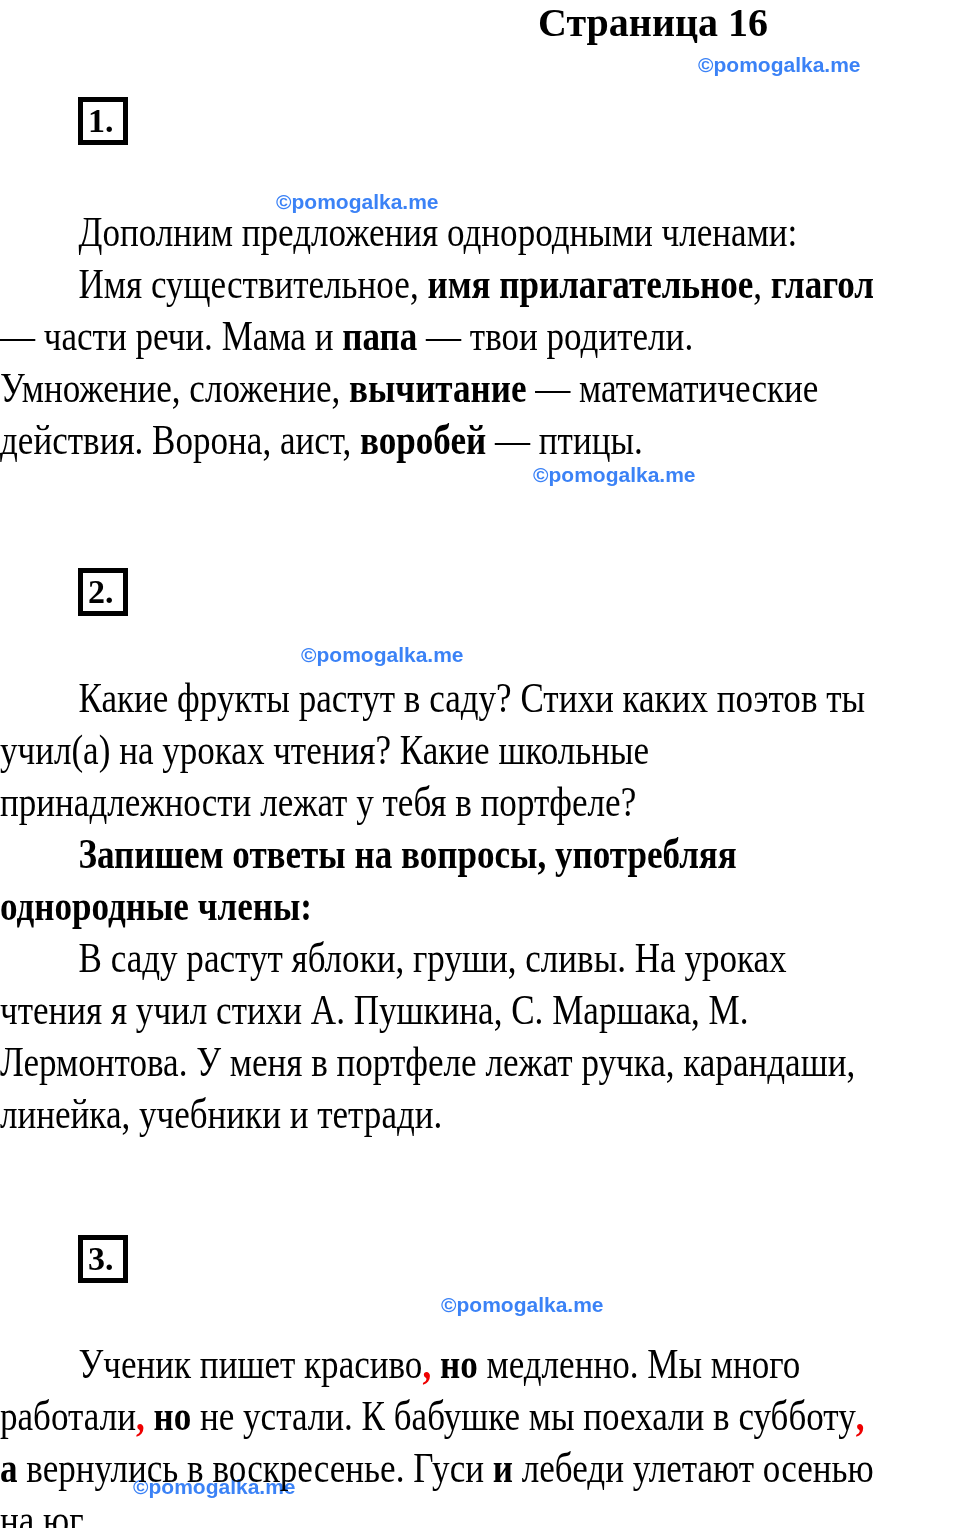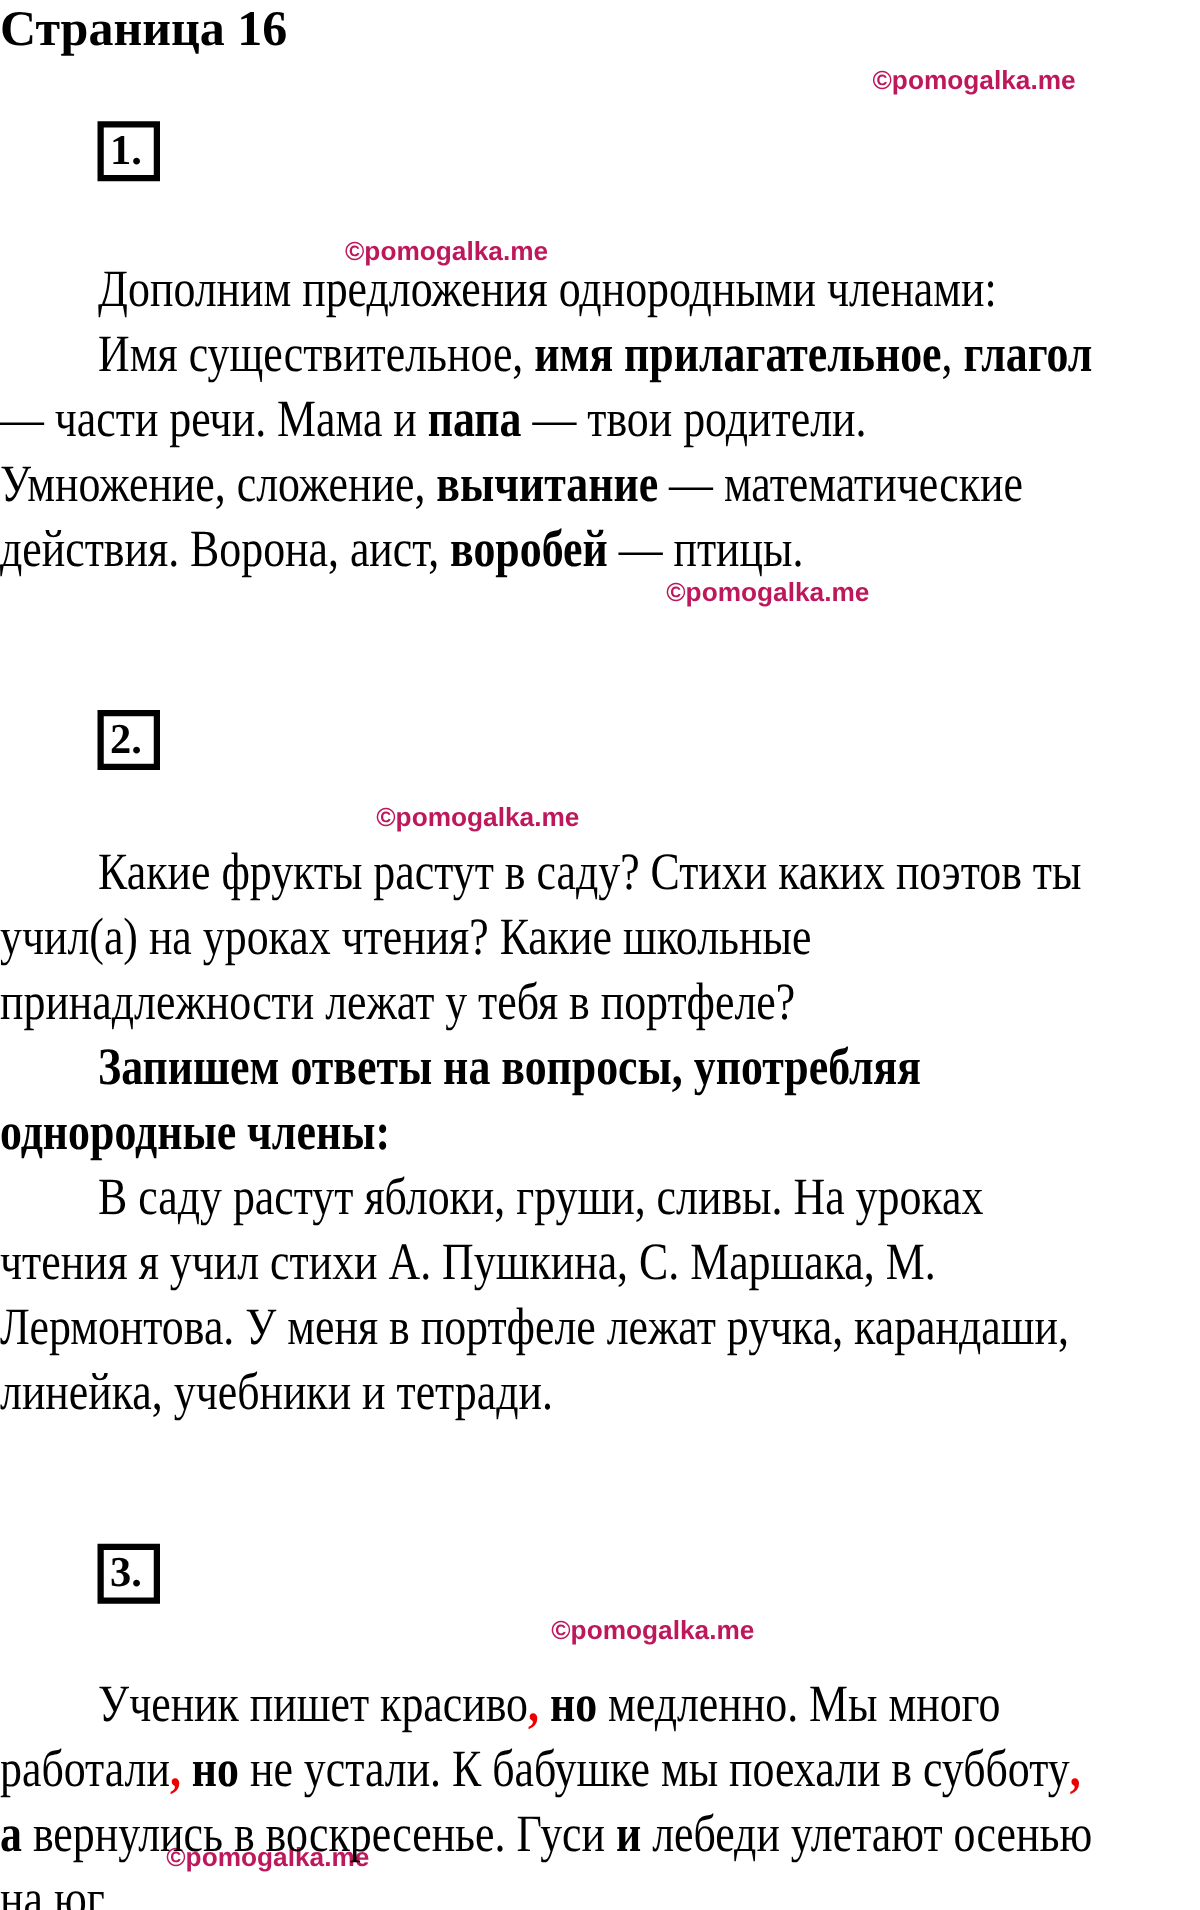--- a/index.html
+++ b/index.html
@@ -10,34 +10,34 @@
     position: relative;
     overflow: hidden;
     color: #000000;
     font-family: "Liberation Serif", serif;
   }
   .page-title {
     position: absolute;
     top: 1px;
     left: 0;
     width: 768px;
-    text-align: left;
+    text-align: right;
     font-weight: bold;
     font-size: 40px;
     line-height: 44px;
     font-family: "Liberation Serif", serif;
   }
   .wm {
     position: absolute;
     font-family: "Liberation Sans", sans-serif;
     font-weight: bold;
     font-size: 21px;
     line-height: 24px;
     white-space: nowrap;
-    color: #be185d;
+    color: #3b82f6;
   }
   .wm1 { left: 698px; top: 53px; }
   .wm2 { left: 276px; top: 190px; }
   .wm3 { left: 533px; top: 463px; }
   .wm4 { left: 301px; top: 643px; }
   .wm5 { left: 441px; top: 1293px; }
   .wm6 { left: 133px; top: 1475px; }
   .numbox {
     position: absolute;
     left: 78px;

